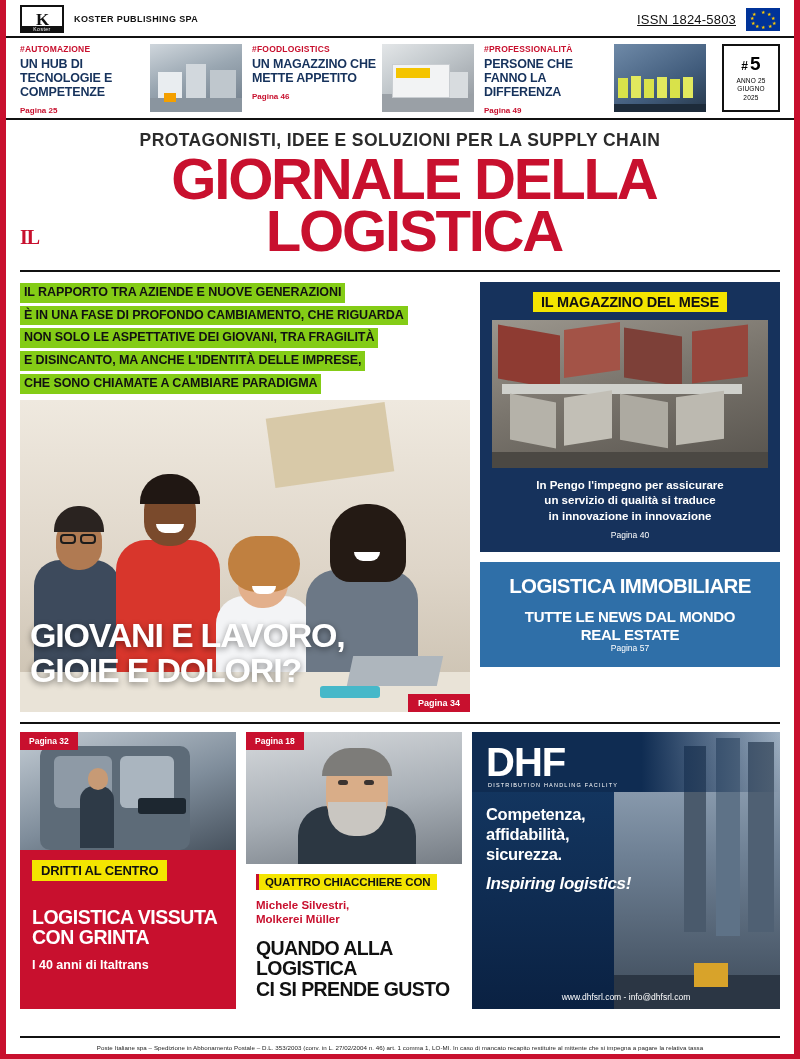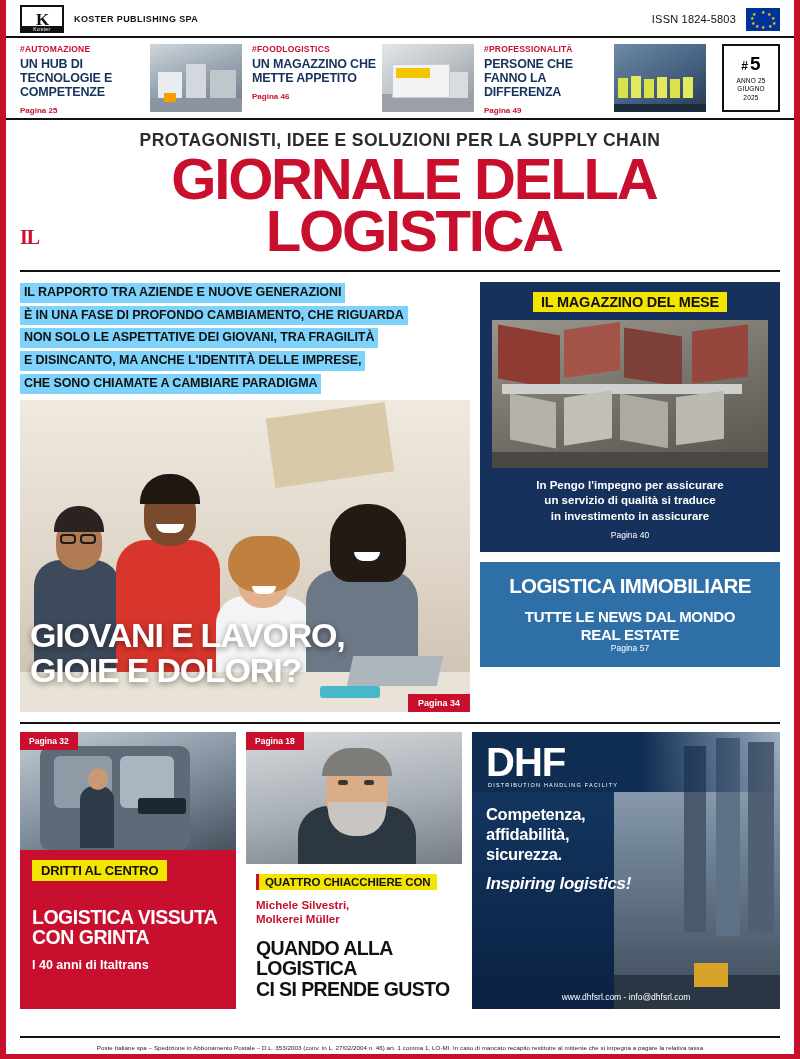--- a/index.html
+++ b/index.html
@@ -44,21 +44,21 @@
     font-size: 5px; text-align: center; letter-spacing: .5px;
     line-height: 6px;
   }
   .publisher {
     font-size: 9px; font-weight: bold; letter-spacing: .4px;
     color: #111; margin-left: 10px; text-transform: uppercase;
   }
   .topbar-right {
     margin-left: auto; display: flex; align-items: center; gap: 10px;
   }
-  .issn { font-size: 11px; color: #111; letter-spacing: .2px; }
+  .issn { font-size: 13px; color: #111; letter-spacing: .2px; text-decoration: underline; }
   .eu-flag {
     width: 34px; height: 23px; background: #003399;
     position: relative; display: block;
   }
   .eu-flag .star {
     position: absolute; color: #FFCC00; font-size: 5px; line-height: 5px;
   }
 
   
   .teasers {
@@ -126,21 +126,21 @@
     display: flex; gap: 10px; padding: 10px 14px 0 14px;
   }
   .col-left { flex: 0 0 450px; }
   .col-right { flex: 1 1 auto; }
 
   
   .lead { position: relative; }
   .lead-deck { background: #fff; }
   .lead-deck span {
     display: inline-block;
-    background: #7dd3fc; color: #111;
+    background: #84cc16; color: #111;
     font-size: 12.5px; font-weight: bold; line-height: 1.42;
     padding: 1px 4px; margin-bottom: 2px;
     text-transform: uppercase; letter-spacing: -.1px;
   }
   .lead-photo {
     position: relative; height: 312px; margin-top: 4px; overflow: hidden;
     background: linear-gradient(180deg,#e5e0d8 0%,#cfc7bb 60%,#b9b0a3 100%);
   }
   .lp { position: absolute; }
   .lead-title {
@@ -431,21 +431,21 @@
           <div class="mp" style="left:10px;top:64px;width:240px;height:10px;background:#cfd0cb;"></div>
           <div class="mp" style="left:18px;top:78px;width:46px;height:46px;background:#b5b2a9;transform:skewY(11deg);"></div>
           <div class="mp" style="left:72px;top:74px;width:48px;height:48px;background:#c2bfb6;transform:skewY(-9deg);"></div>
           <div class="mp" style="left:128px;top:78px;width:48px;height:46px;background:#adaaa1;transform:skewY(10deg);"></div>
           <div class="mp" style="left:184px;top:74px;width:48px;height:48px;background:#bcb9b0;transform:skewY(-8deg);"></div>
           <div class="mp" style="left:0;bottom:0;width:100%;height:16px;background:#4b4843;"></div>
         </div>
         <div class="box-mag-body">
           <span>In Pengo l'impegno per assicurare</span><br>
           <span>un servizio di qualità si traduce</span><br>
-          <span>in investimento in assicurare</span>
+          <span>in innovazione in innovazione</span>
         </div>
         <div class="box-mag-page">Pagina 40</div>
       </div>
 
       <div class="box-imm">
         <div class="box-imm-title">LOGISTICA IMMOBILIARE</div>
         <div class="box-imm-sub">
           <span>TUTTE LE NEWS DAL MONDO</span><br>
           <span>REAL ESTATE</span>
         </div>

